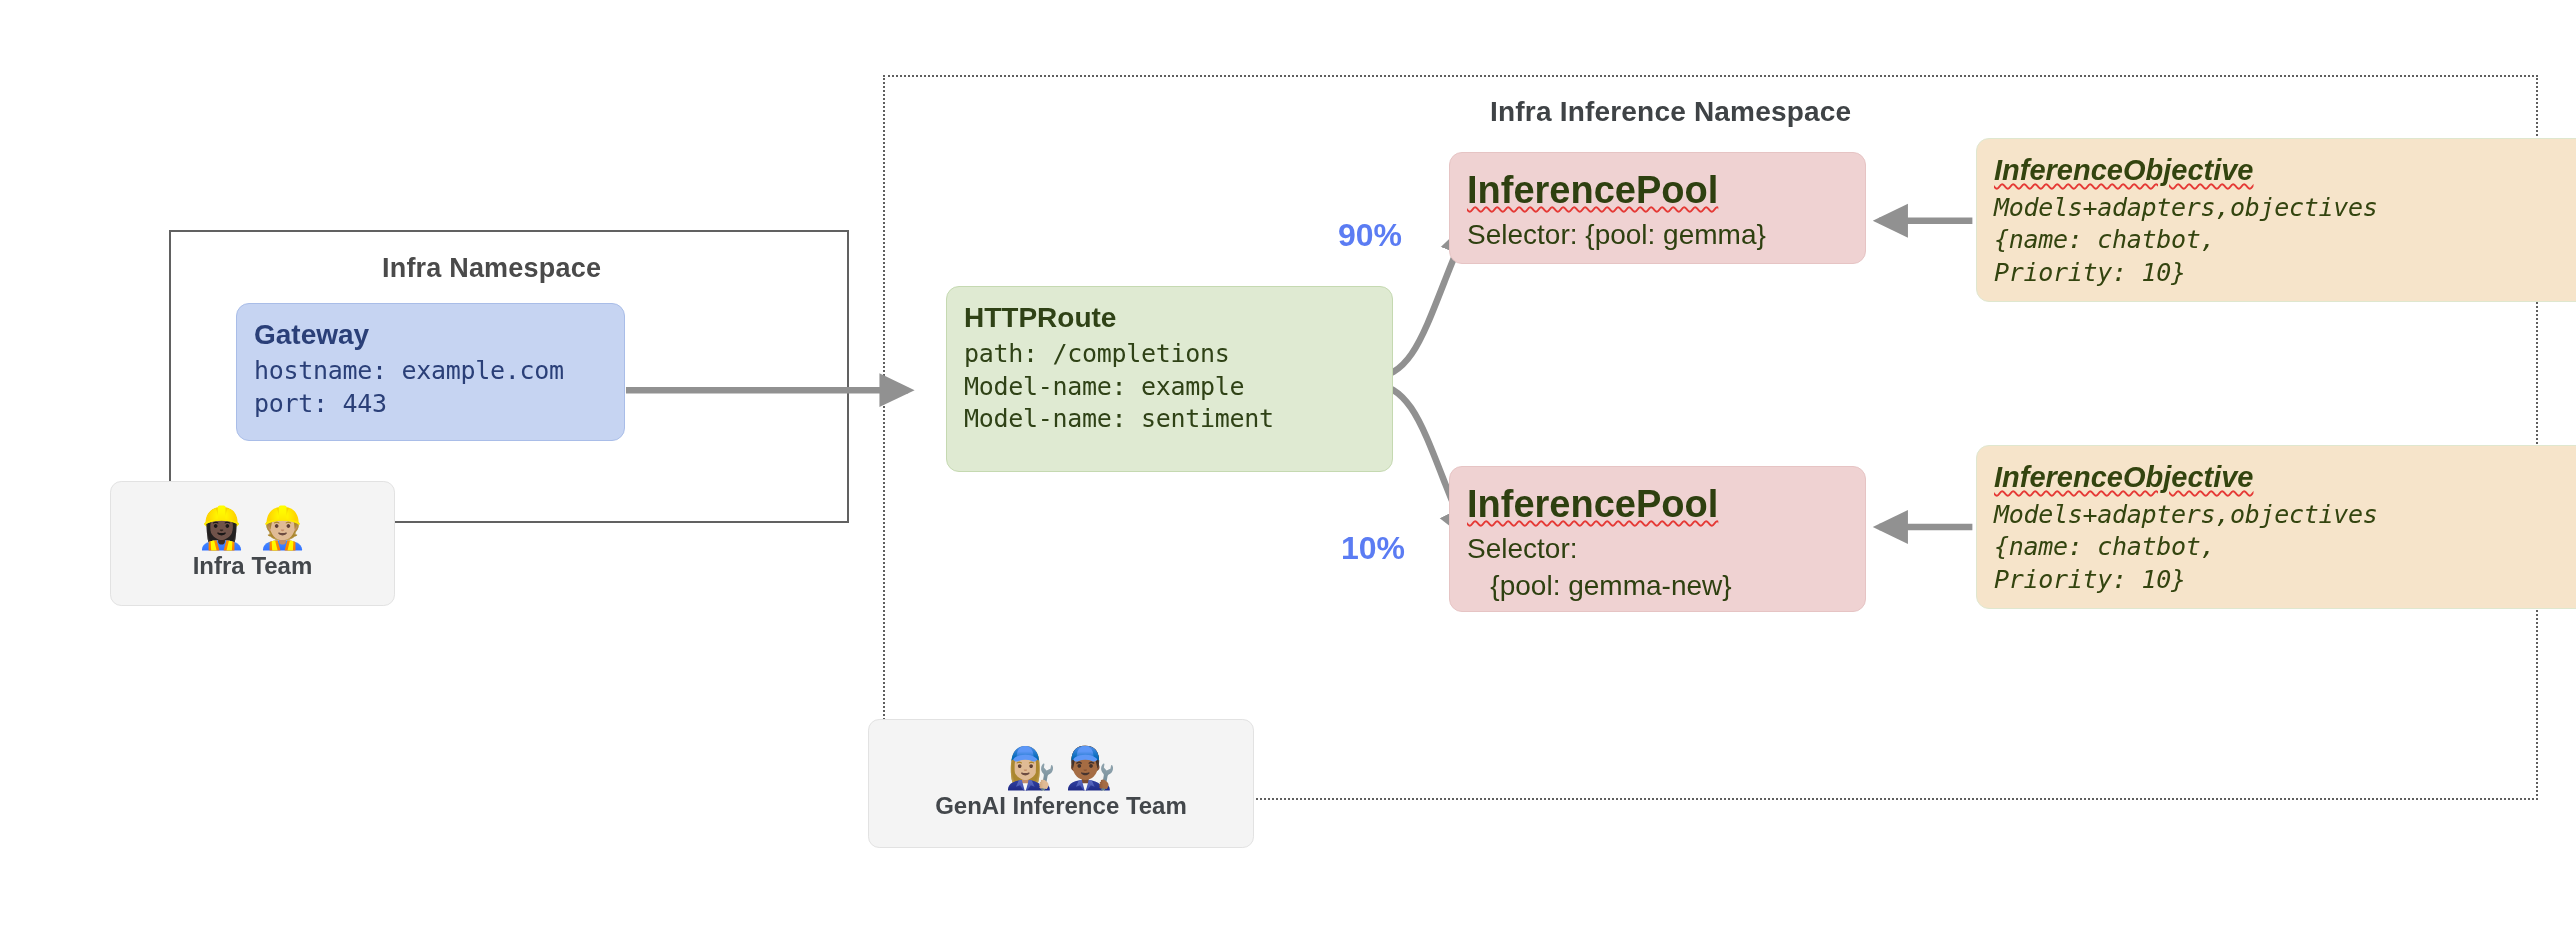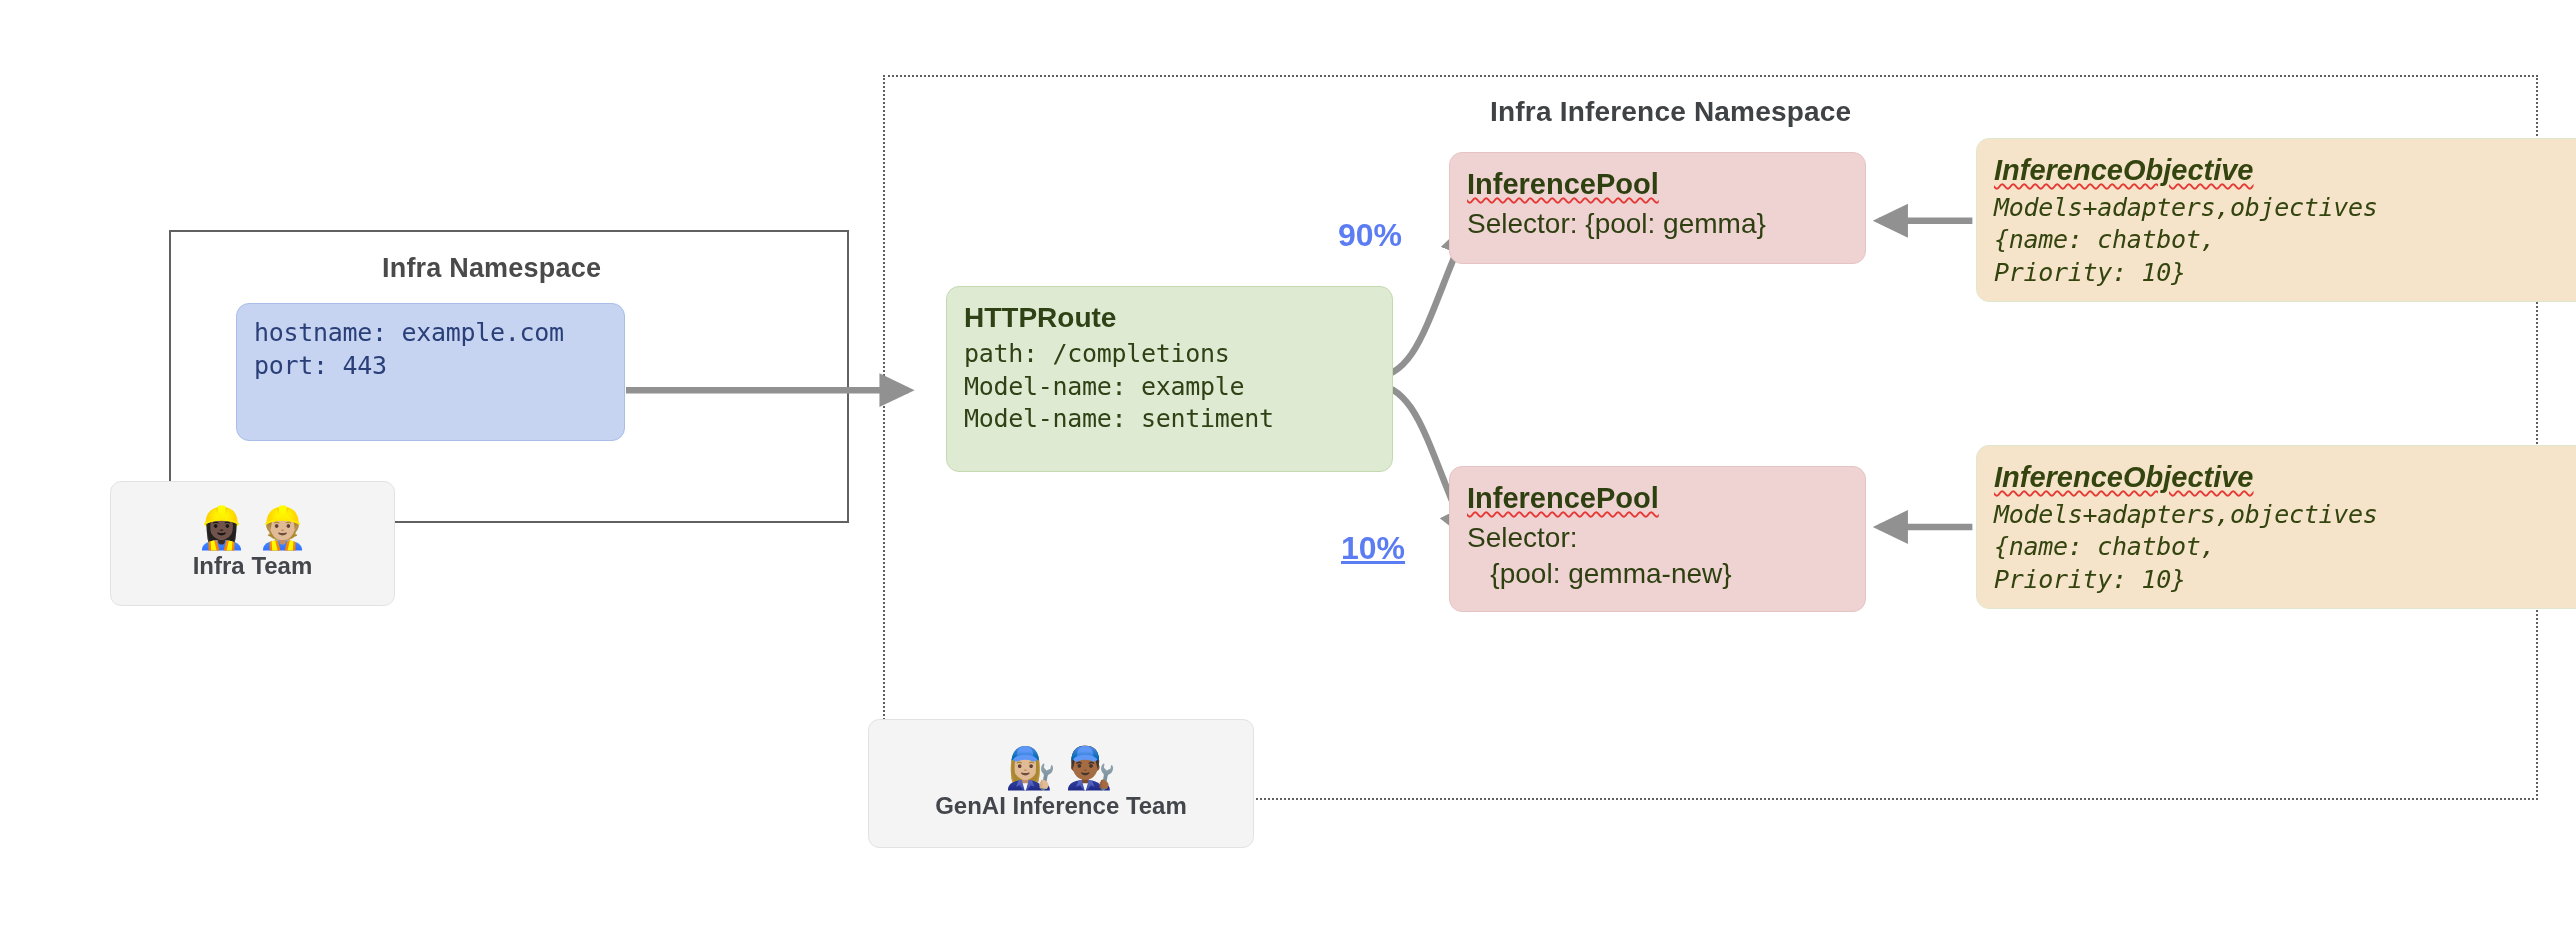--- a/index.html
+++ b/index.html
@@ -122,21 +122,21 @@
   .card-pool-top {
     left: 1449px;
     top: 152px;
     height: 112px;
   }
   .card-pool-bottom {
     left: 1449px;
     top: 466px;
     height: 146px;
   }
-  .card-pool .title { font-size: 29px; }
+  .card-pool .title { font-size: 38px; }
   .card-pool .line  { font-size: 28px; }
   
   .card-objective {
     background: #f6e4ca;
     border: 0.9px solid #dfe7cf;
     color: #33440f;
     width: 654px;
     height: 164px;
     left: 1976px;
     font-style: italic;
@@ -185,21 +185,21 @@
 
   
   .edge-label {
     position: absolute;
     font-size: 32px;
     font-weight: 700;
     color: #5b7cf3;
     white-space: nowrap;
   }
   .label-90 { left: 1338px; top: 217px; }
-  .label-10 { left: 1341px; top: 530px; text-decoration: underline; }
+  .label-10 { left: 1341px; top: 530px; }
 
   
   #edges {
     position: absolute;
     left: 0;
     top: 0;
     width: 2576px;
     height: 933px;
     pointer-events: none;
   }
@@ -237,20 +237,21 @@
     <g>
       <line x1="2118" y1="237" x2="2018" y2="237" stroke="#919191" stroke-width="7" marker-end="url(#arrowhead)"></line>
     </g>
 
     <g>
       <line x1="2118" y1="566" x2="2018" y2="566" stroke="#919191" stroke-width="7" marker-end="url(#arrowhead)"></line>
     </g>
   </svg>
 
   <div class="card card-gateway mono">
+    <span class="title">Gateway</span>
     <span class="line">hostname: example.com</span>
     <span class="line">port: 443</span>
   </div>
 
   <div class="card card-httproute mono">
     <span class="title">HTTPRoute</span>
     <span class="line">path: /completions</span>
     <span class="line">Model-name: example</span>
     <span class="line">Model-name: sentiment</span>
   </div>

